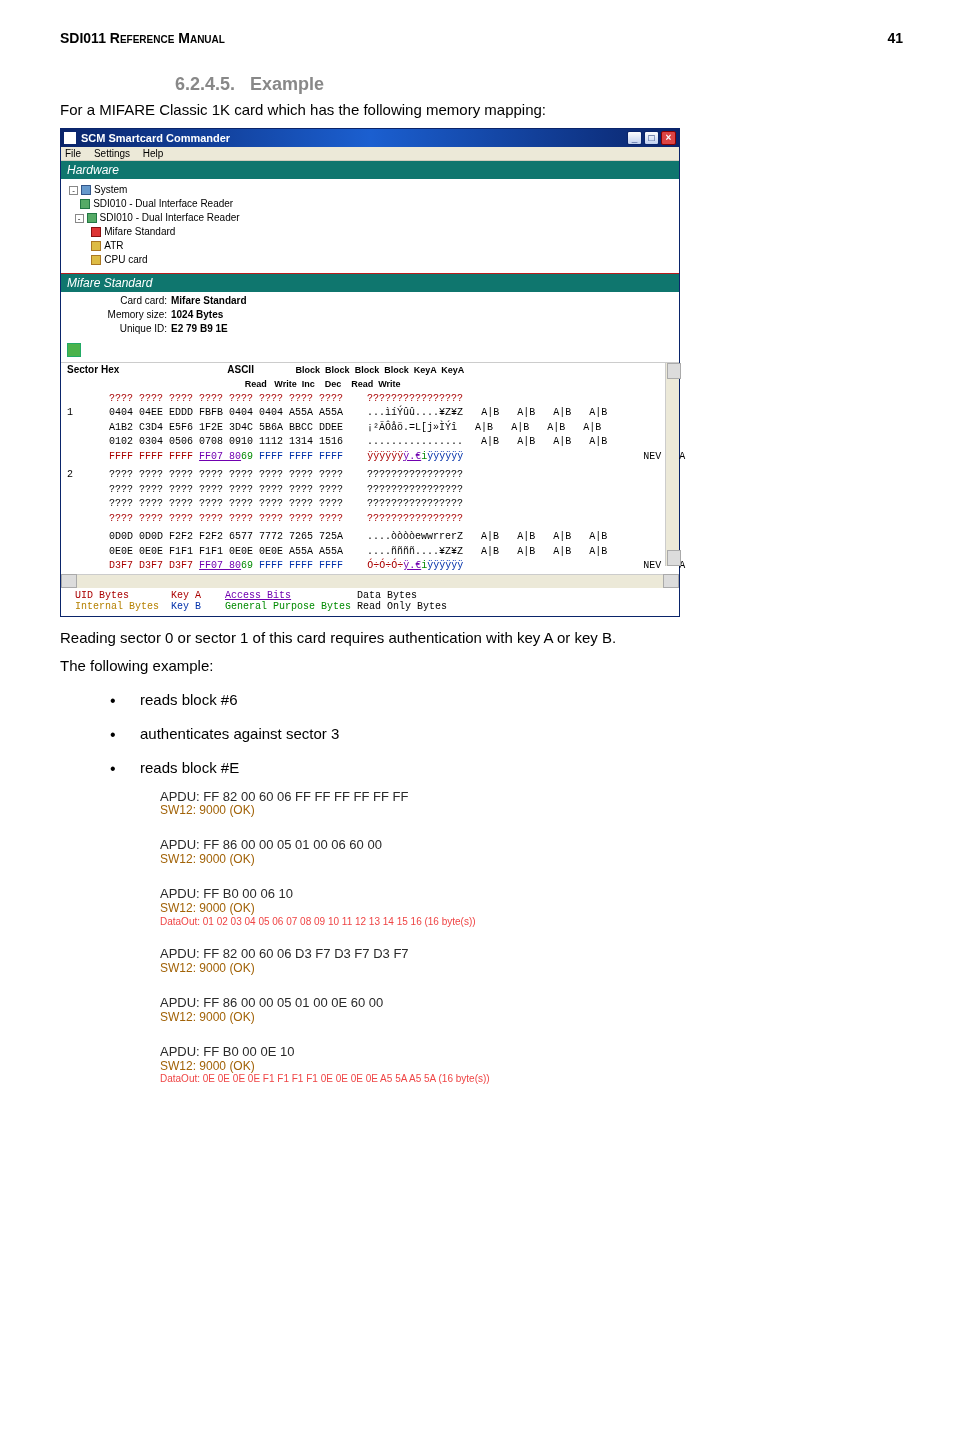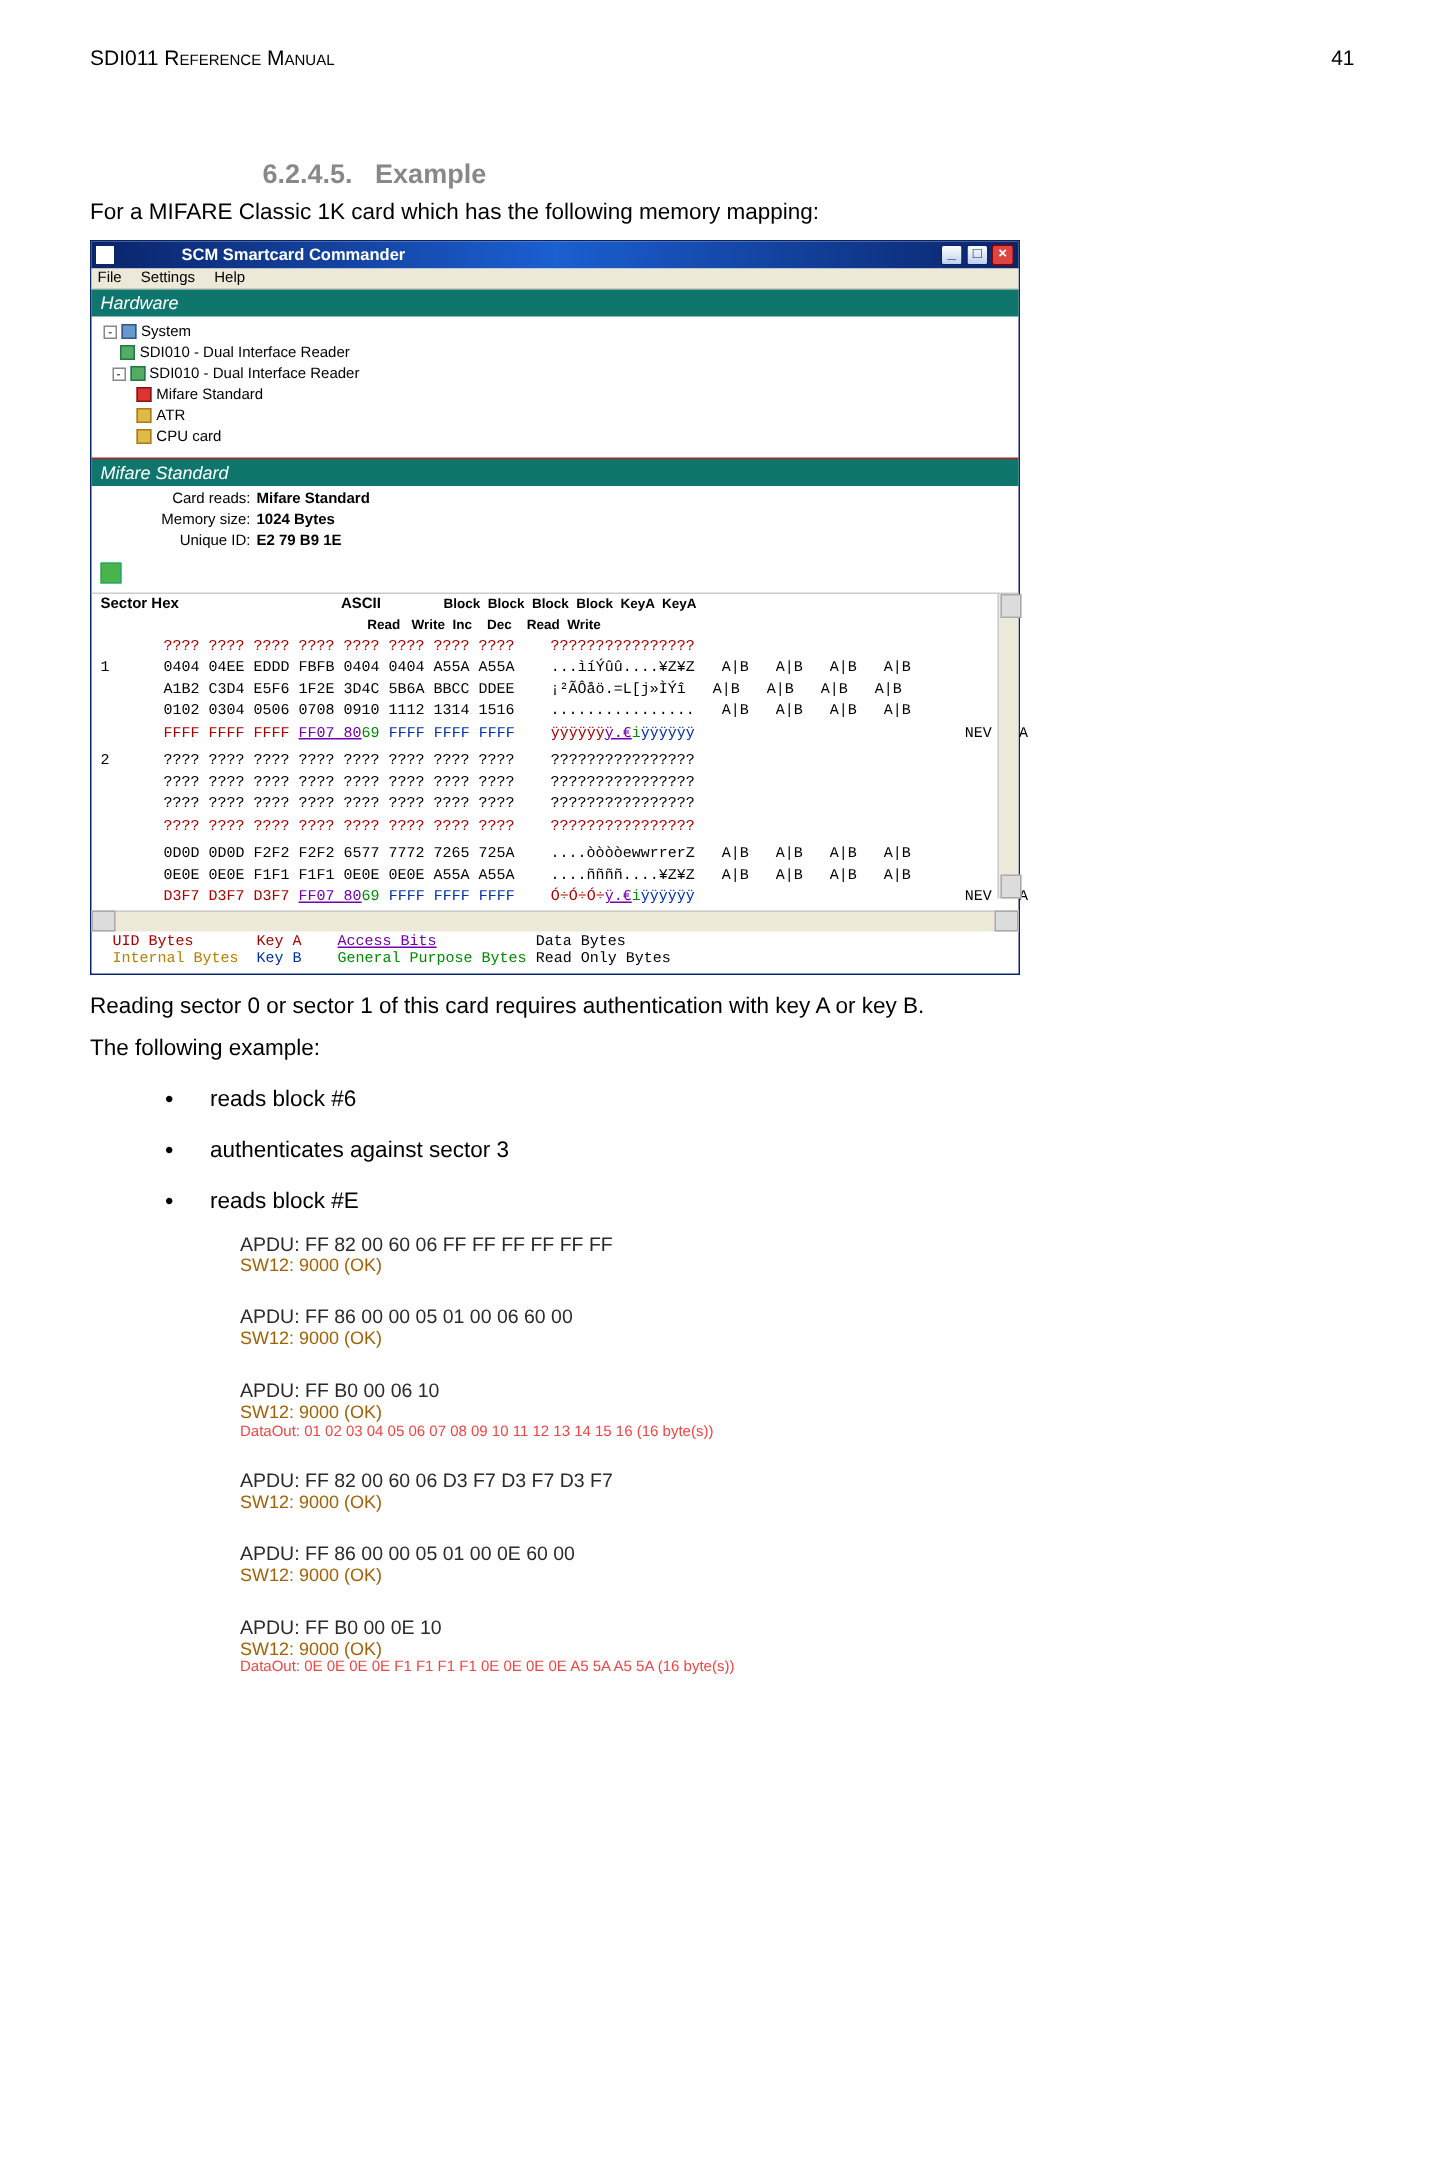--- a/index.html
+++ b/index.html
@@ -10,23 +10,23 @@
     background: #fff;
     width: 953px;
   }
   .page {
     padding: 30px 50px 40px 60px;
   }
   .header {
     display: flex;
     justify-content: space-between;
     font-size: 14px;
-    font-weight: normal;
+    font-weight: bold;
     font-variant: small-caps;
-    margin-bottom: 60px;
+    margin-bottom: 28px;
   }
   .section-heading {
     color: #888;
     font-size: 18px;
     font-weight: bold;
     margin: 0 0 4px 115px;
   }
   .body-text {
     font-size: 15px;
     line-height: 1.5;
@@ -61,21 +61,20 @@
     font-size: 10px;
   }
   .titlebar {
     display: flex;
     align-items: center;
     padding: 2px 3px;
     background: linear-gradient(to right, #0a246a, #1b5fd0, #0a246a);
     color: #fff;
     font-weight: bold;
     font-size: 11px;
-    gap: 40px;
   }
   .titlebar .icon {
     width: 12px; height: 12px; background: #fff; margin-right: 5px;
     display: inline-block;
   }
   .titlebar .title { flex: 1; }
   .winbtns { display: flex; gap: 2px; }
   .winbtn {
     width: 15px; height: 14px;
     background: linear-gradient(#fdfdfd, #c0d0f0);
@@ -218,21 +217,21 @@
     <div class="tree">
       <div class="row"><span class="sq">-</span><span class="ic mon"></span><span>System</span></div>
       <div class="row">    <span class="ic port"></span><span>SDI010 - Dual Interface Reader</span></div>
       <div class="row">  <span class="sq">-</span><span class="ic port"></span><span>SDI010 - Dual Interface Reader</span></div>
       <div class="row">        <span class="ic card"></span><span>Mifare Standard</span></div>
       <div class="row">        <span class="ic chip"></span><span>ATR</span></div>
       <div class="row">        <span class="ic chip"></span><span>CPU card</span></div>
     </div>
     <div class="sectionbar">Mifare Standard</div>
     <div class="kv">
-      <div><span class="lab">Card reads:</span><span class="val">Mifare Standard</span></div>
+      <div><span class="lab">Card card:</span><span class="val">Mifare Standard</span></div>
       <div><span class="lab">Memory size:</span><span class="val">1024 Bytes</span></div>
       <div><span class="lab">Unique ID:</span><span class="val">E2 79 B9 1E</span></div>
     </div>
     <div class="savebar">
       <span class="disk"></span>
     </div>
 
     <div class="scrollwrap">
       <div class="hex-head"><span>Sector</span> <span>Hex</span>                                       <span>ASCII</span>               <span class="rcol">Block  Block  Block  Block  KeyA  KeyA</span></div>
       <div class="hex-head">                                                                <span class="rcol">Read   Write  Inc    Dec    Read  Write</span></div>

